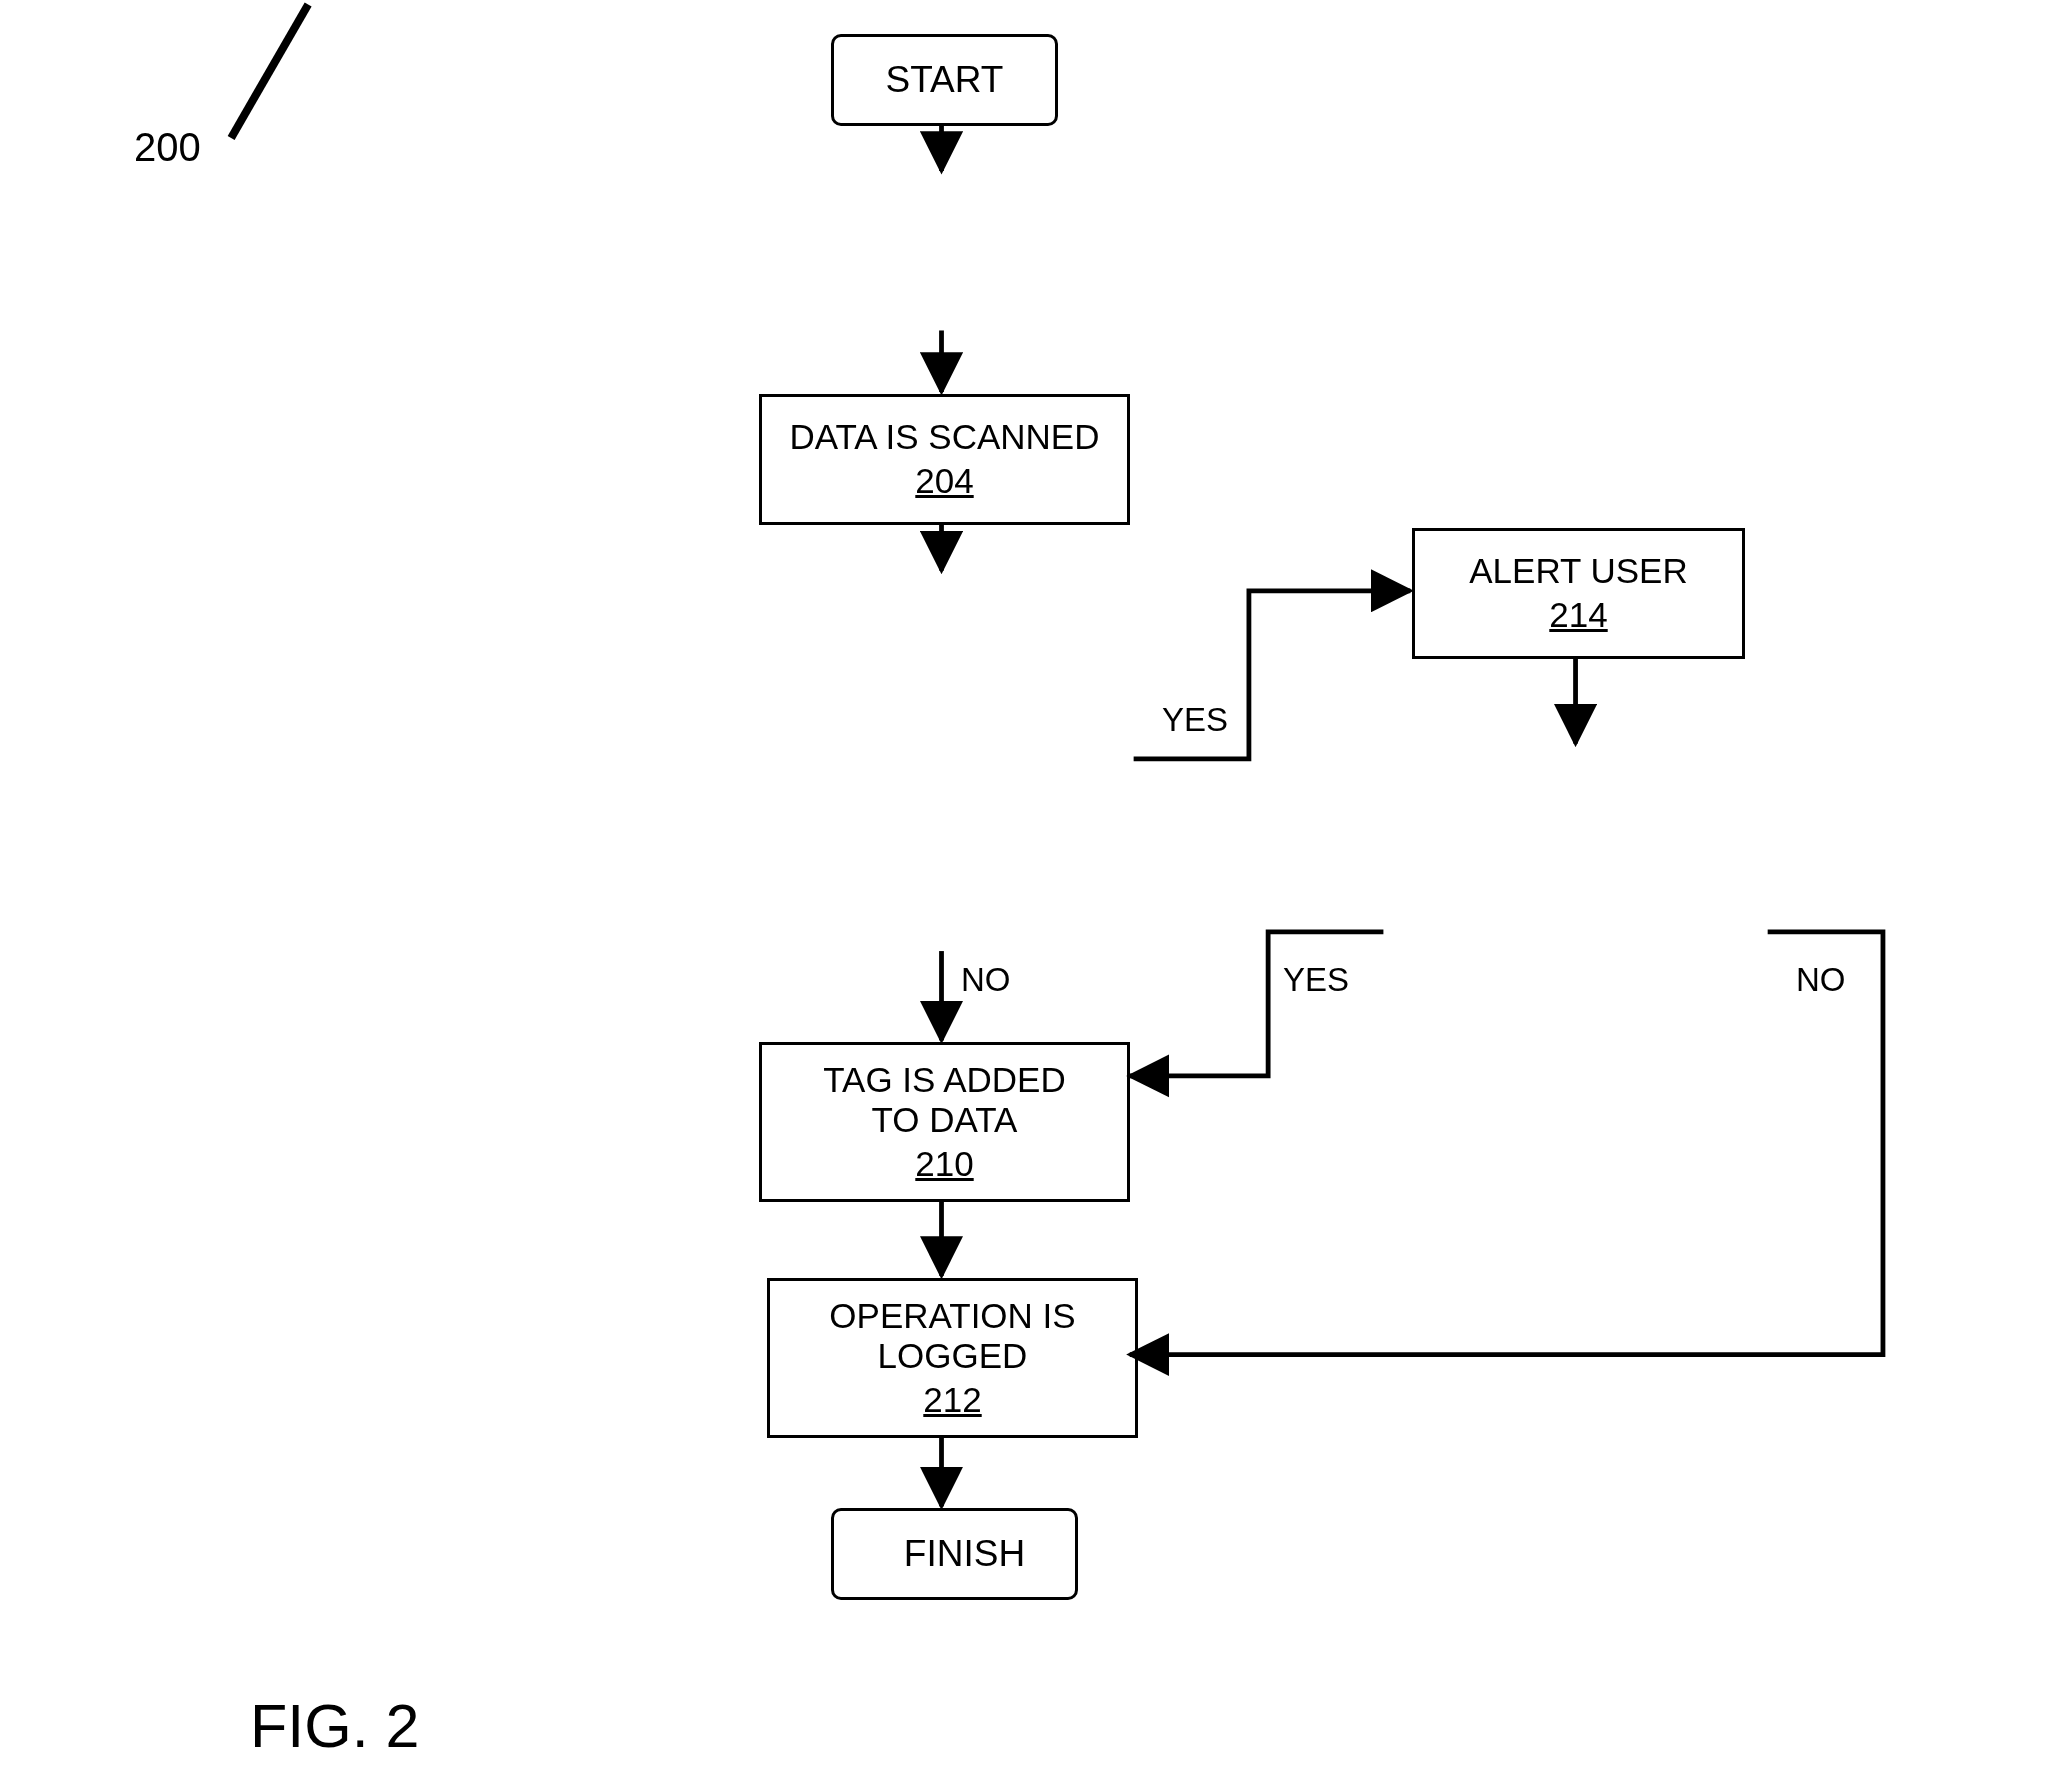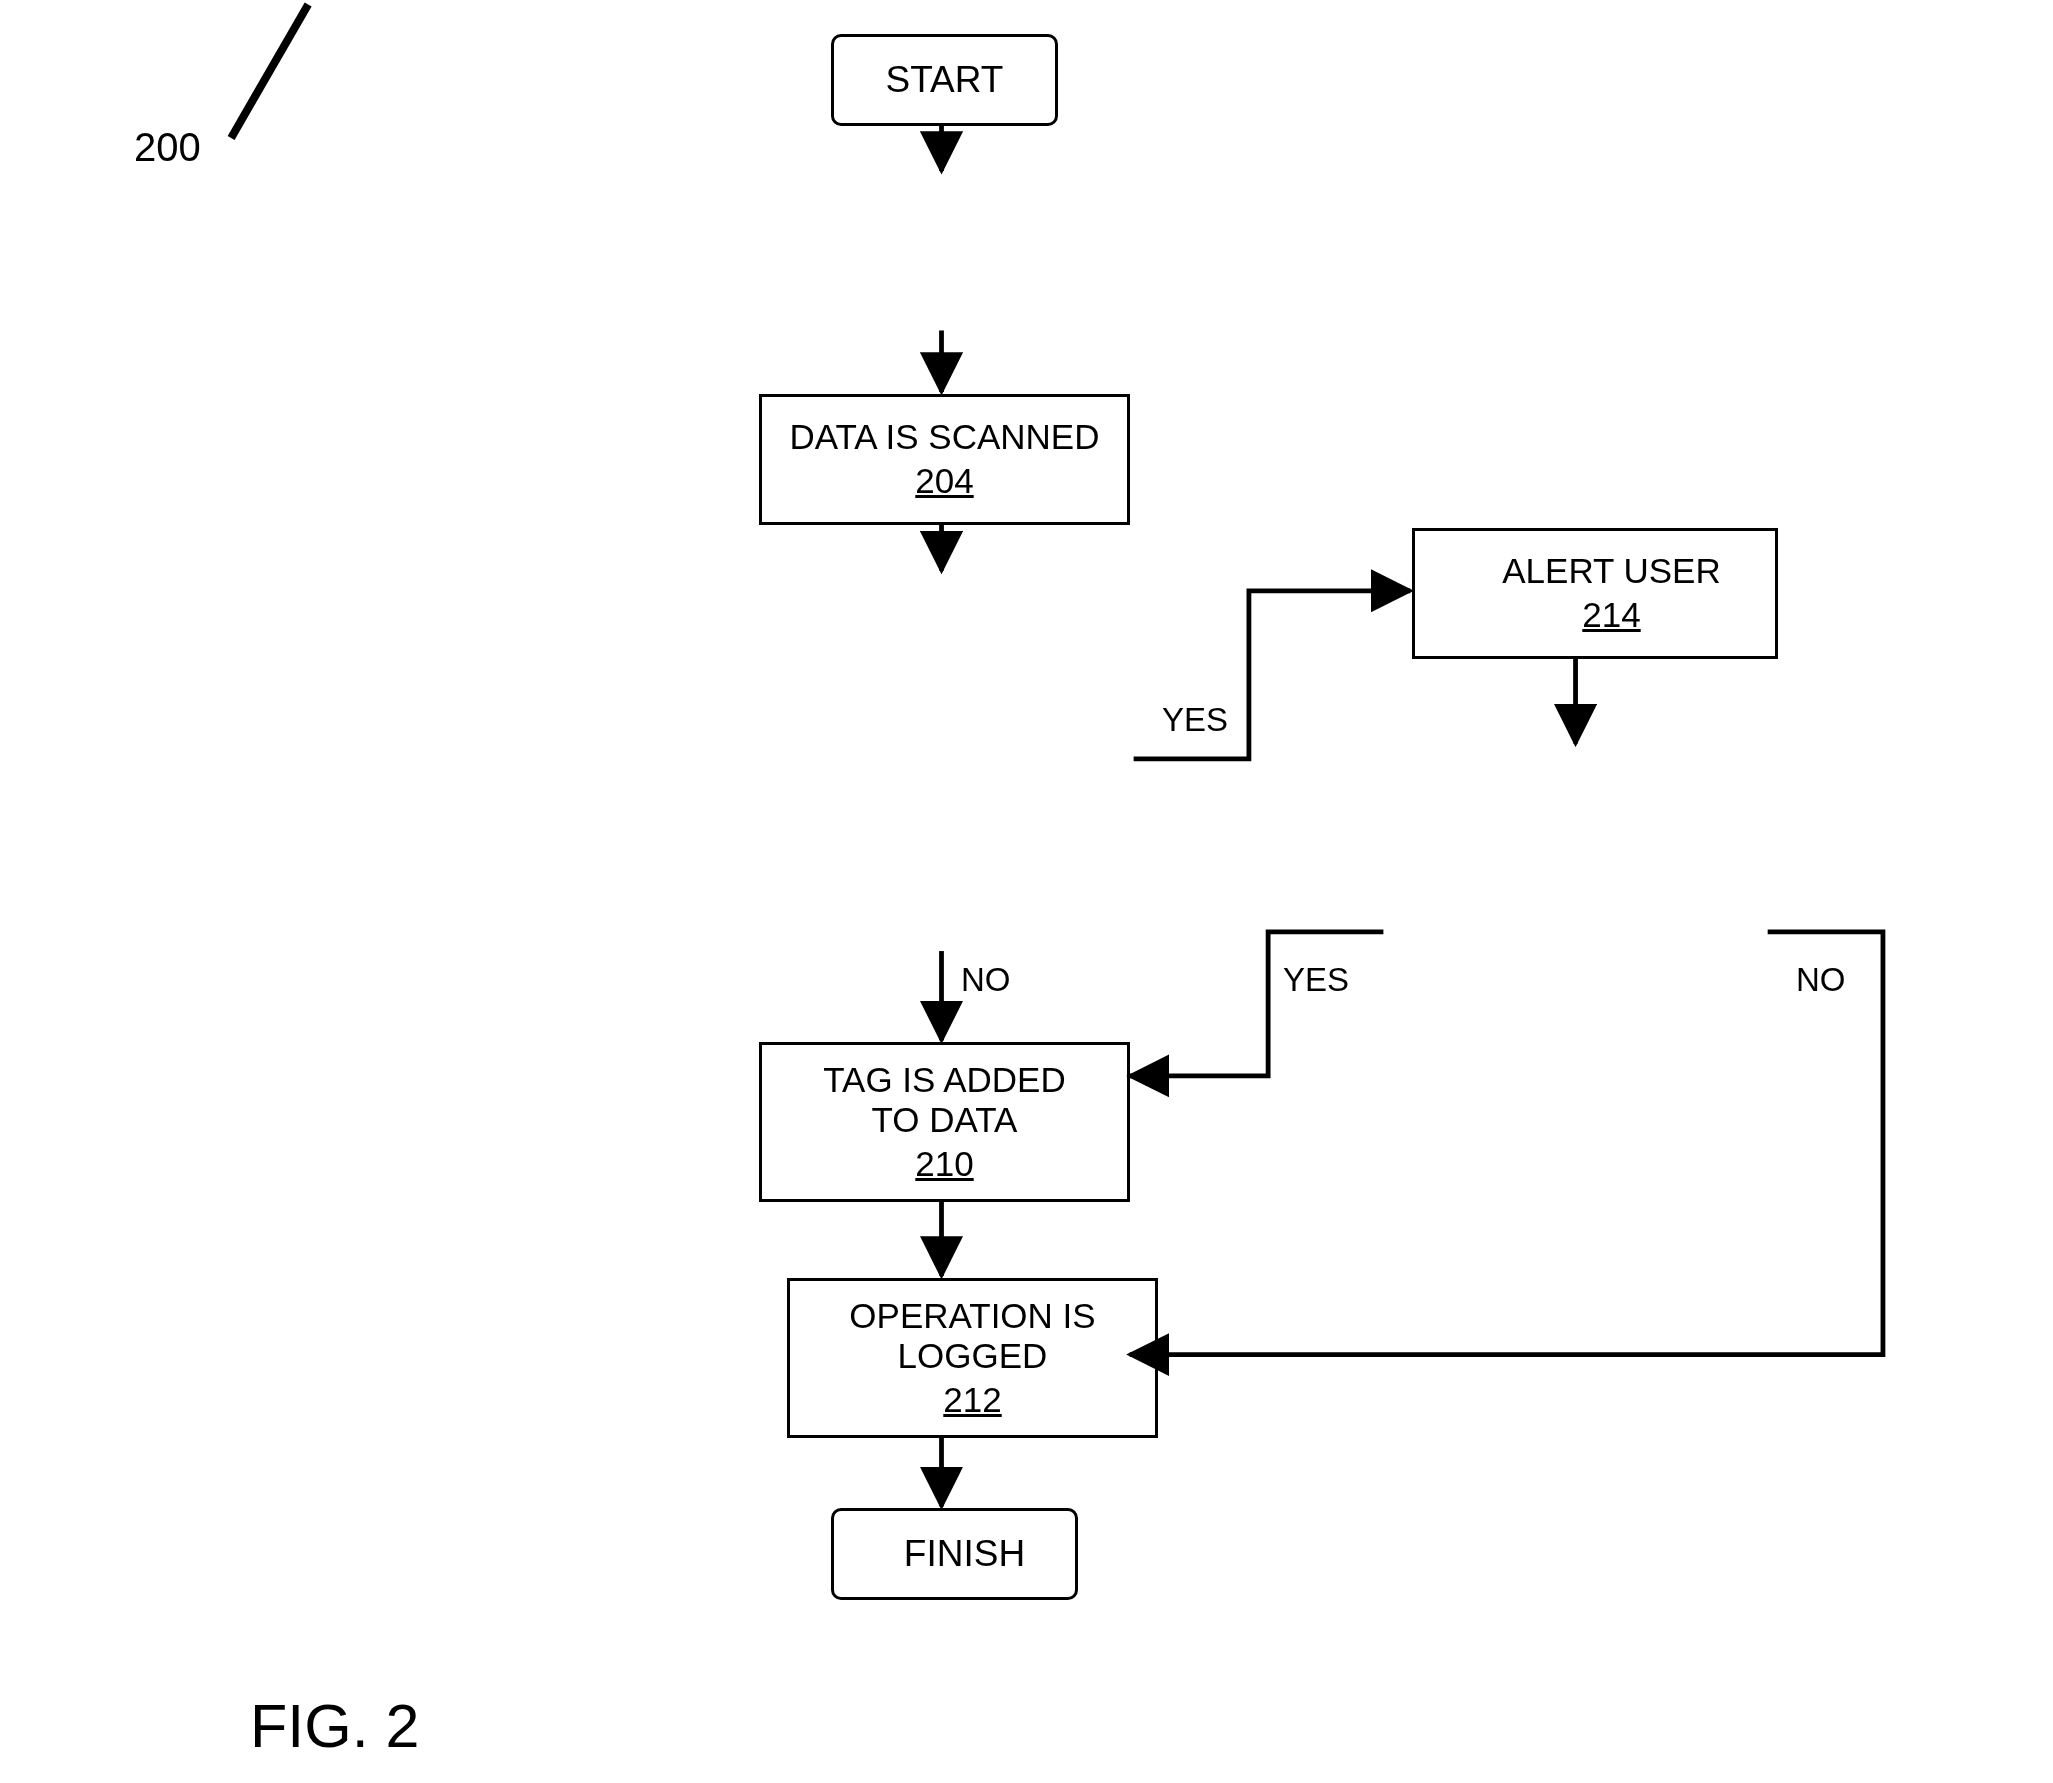--- a/index.html
+++ b/index.html
@@ -106,33 +106,33 @@
     <span>START</span>
   </div>
 
 
   <div class="node process" style="left:759px; top:394px; height:125px;">
     <span class="lbl-main">DATA IS SCANNED</span>
     <span class="lbl-ref">204</span>
   </div>
 
 
-  <div class="node process" style="left:1412px; top:528px; height:125px; width:327px;padding-left:33px;">
+  <div class="node process" style="left:1412px; top:528px; height:125px; width:327px;">
     <span class="lbl-main">ALERT USER</span>
     <span class="lbl-ref">214</span>
   </div>
 
 
   <div class="node process" style="left:759px; top:1042px; height:154px;">
     <span class="lbl-main">TAG IS ADDED</span>
     <span class="lbl-main">TO DATA</span>
     <span class="lbl-ref">210</span>
   </div>
 
-  <div class="node process" style="left:787px; top:1278px; height:154px;align-items:center;">
+  <div class="node process" style="left:767px; top:1278px; height:154px;align-items:center;">
     <span class="lbl-main">OPERATION IS</span>
     <span class="lbl-main">LOGGED</span>
     <span class="lbl-ref">212</span>
   </div>
 
   <div class="node terminator" style="left:831px; top:1508px;padding-left:20px;">
     <span>FINISH</span>
   </div>
 
   <span class="edge-label" style="left:1162px; top:701px;">YES</span>

